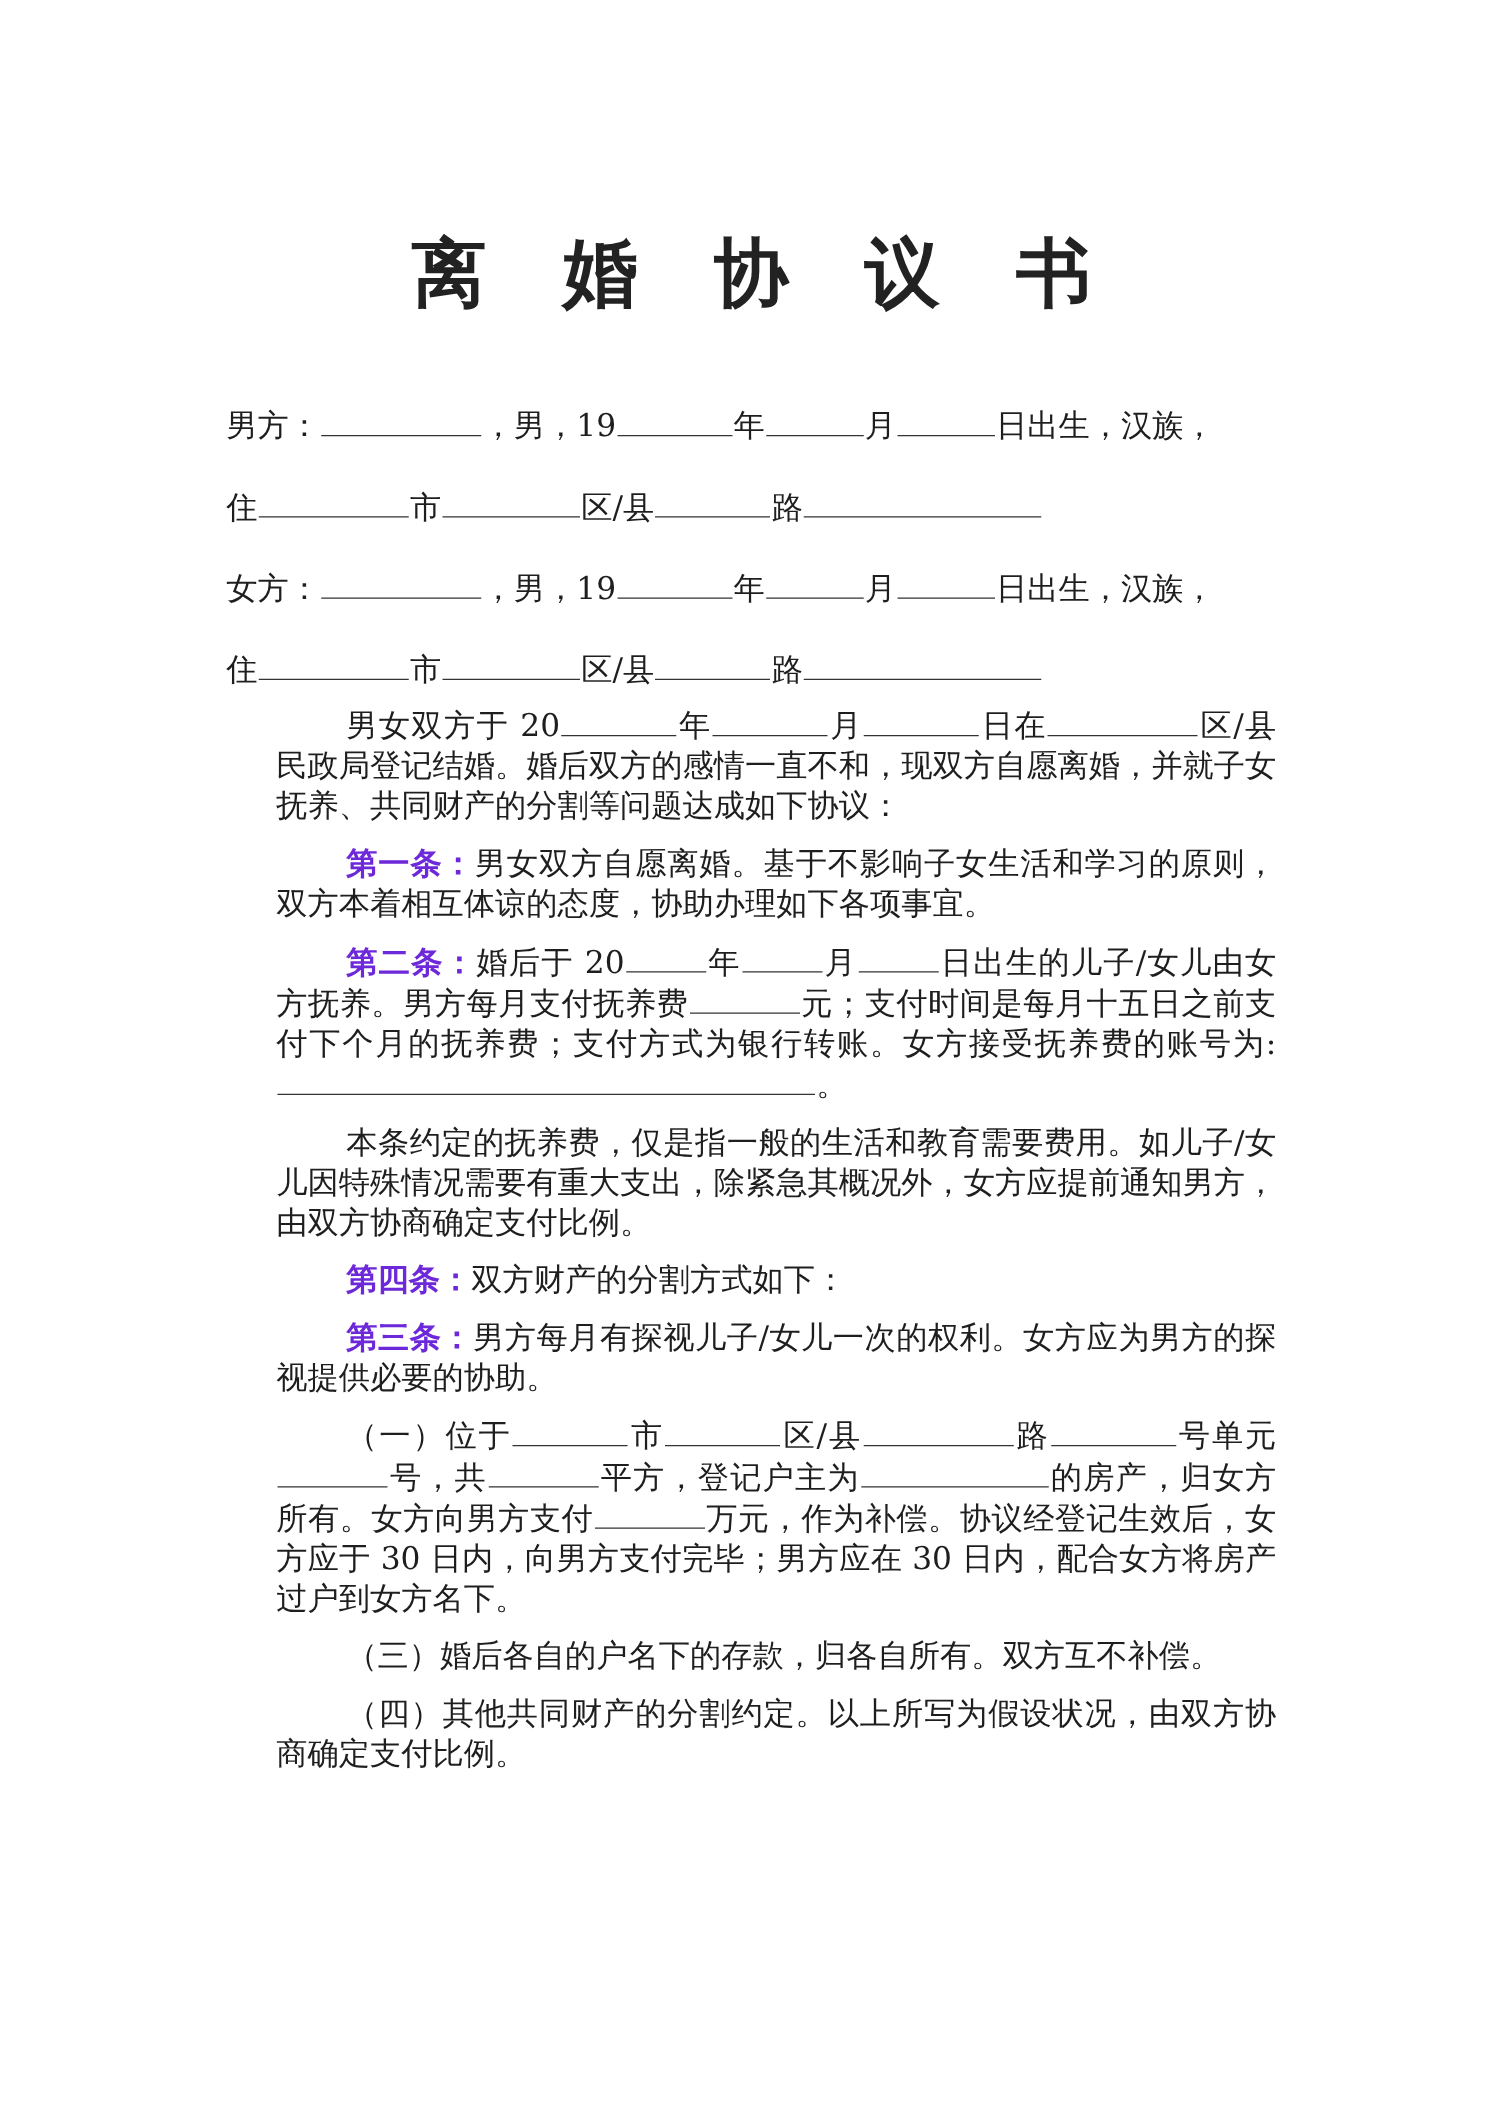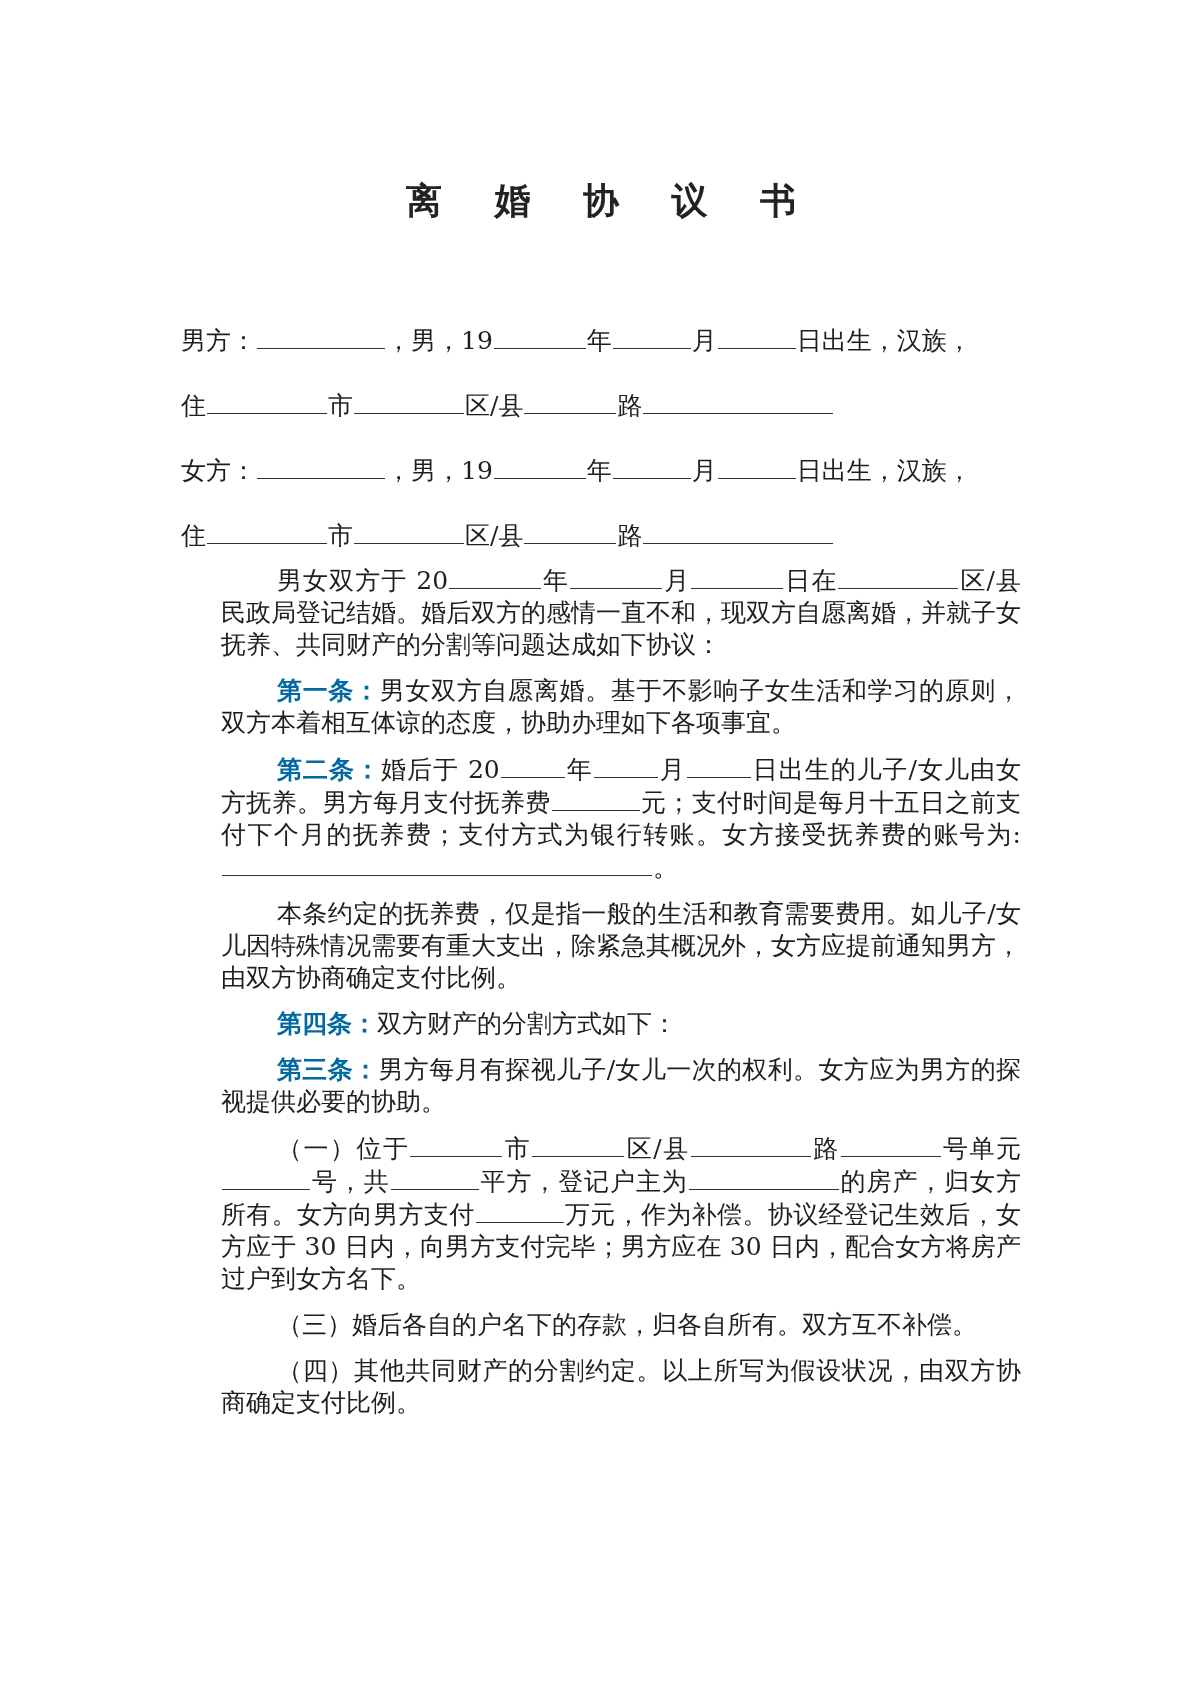--- a/index.html
+++ b/index.html
@@ -16,25 +16,25 @@
       color: #1e1e1e;
     }
     .page {
       position: absolute;
       left: 181px;
       top: 0;
       width: 840px;
     }
     .title {
       position: absolute;
-      top: 172px;
+      top: 191px;
       left: 0;
       width: 840px;
       text-align: center;
-      font-size: 36px;
+      font-size: 60px;
       font-weight: bold;
       letter-spacing: 20px;
       line-height: 56px;
       color: #222;
       padding-left: 20px;
       box-sizing: border-box;
     }
     .body {
       position: absolute;
       top: 292px;
@@ -49,21 +49,21 @@
       text-align-last: left;
       word-break: break-all;
     }
     .p.indent {
       text-indent: 56px;
       margin-left: 40px;
     }
     .p.tight { margin-bottom: 12px; }
     .lbl {
       font-weight: bold;
-      color: #0369a1;
+      color: #6d28d9;
     }
     .blank {
       display: inline-block;
       border-bottom: 1.5px solid #333;
       height: 24px;
       vertical-align: baseline;
       margin: 0 1px;
     }
     .line {
       display: block;

